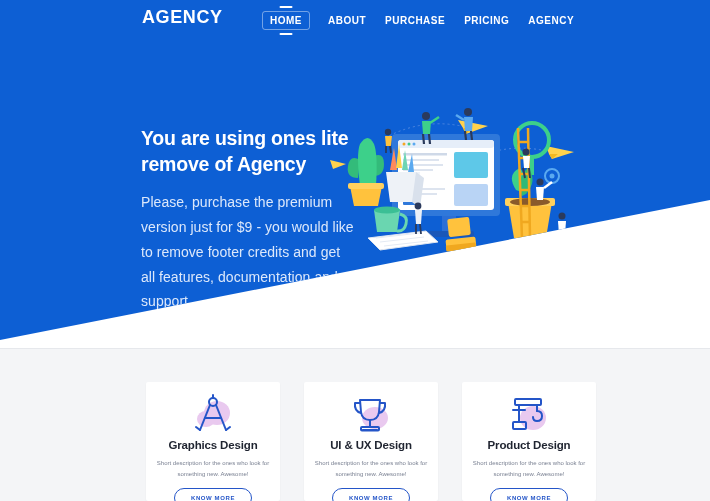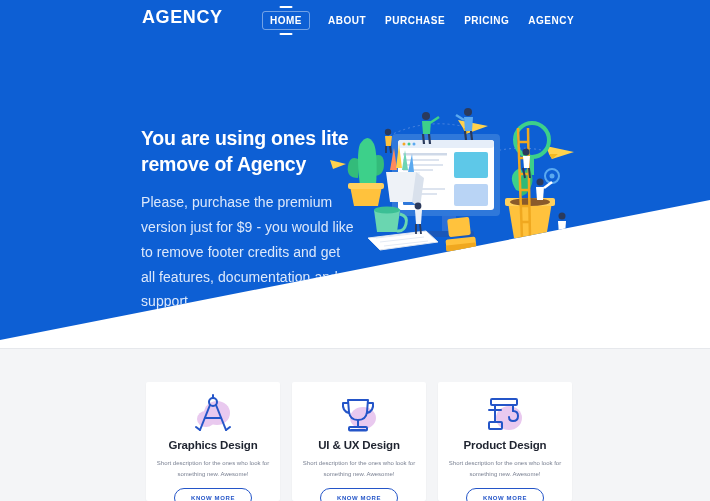--- a/index.html
+++ b/index.html
@@ -86,21 +86,21 @@
     background: #e6e8ec;
   }
   .services {
     position: absolute; left: 0; top: 349px; width: 710px; height: 152px;
     background: #f4f5f7;
   }
 
   
   .cards {
     position: absolute; left: 146px; top: 382px;
-    display: flex; gap: 12px;
+    display: flex; gap: 24px;
   }
   .card {
     width: 134px; height: 119px; background: #ffffff;
     border-radius: 2px; text-align: center; padding-top: 10px;
     box-shadow: 0 1px 2px rgba(20,30,60,.05);
     overflow: hidden;
   }
   .card-icon { height: 46px; display: flex; align-items: center; justify-content: center; }
   .card-icon svg { display: block; }
   .card-title {

